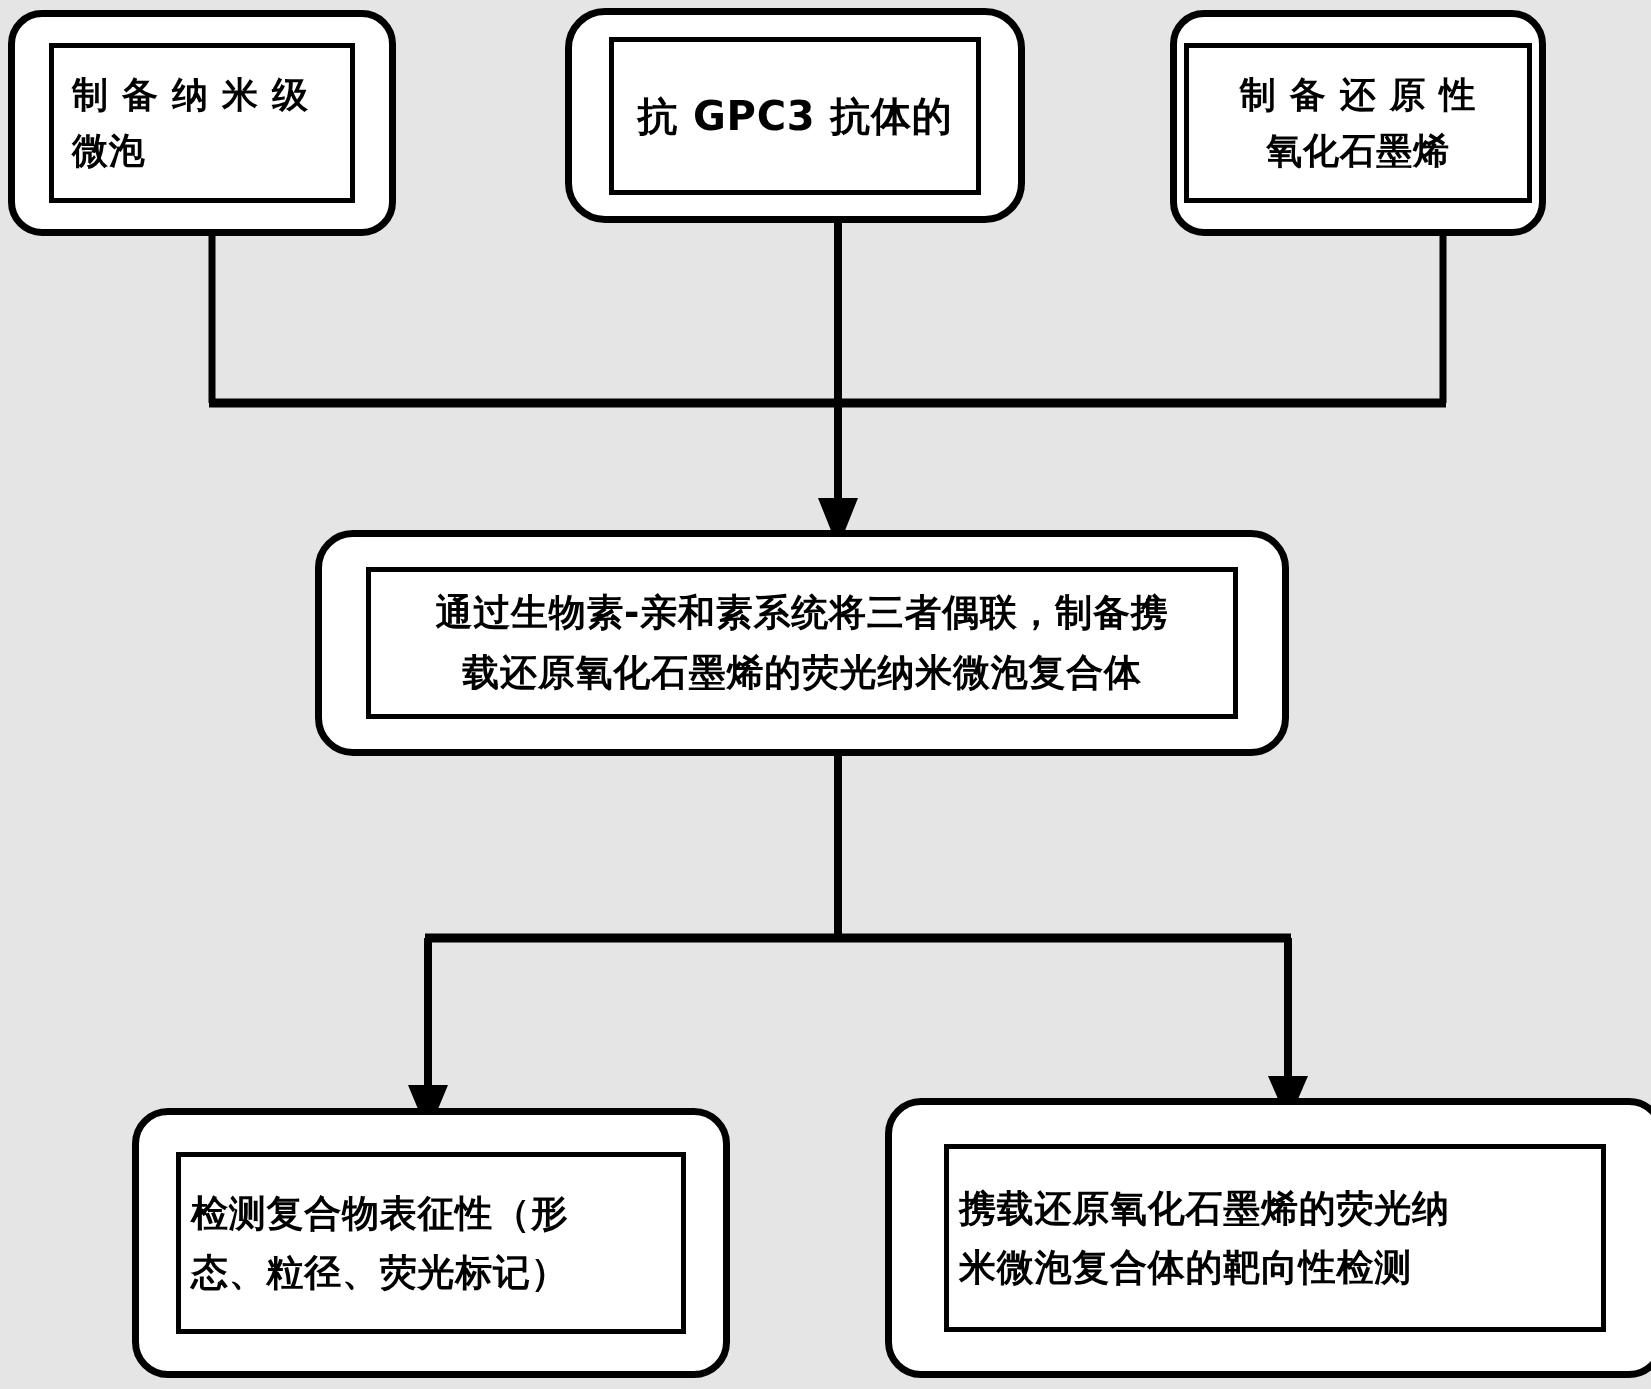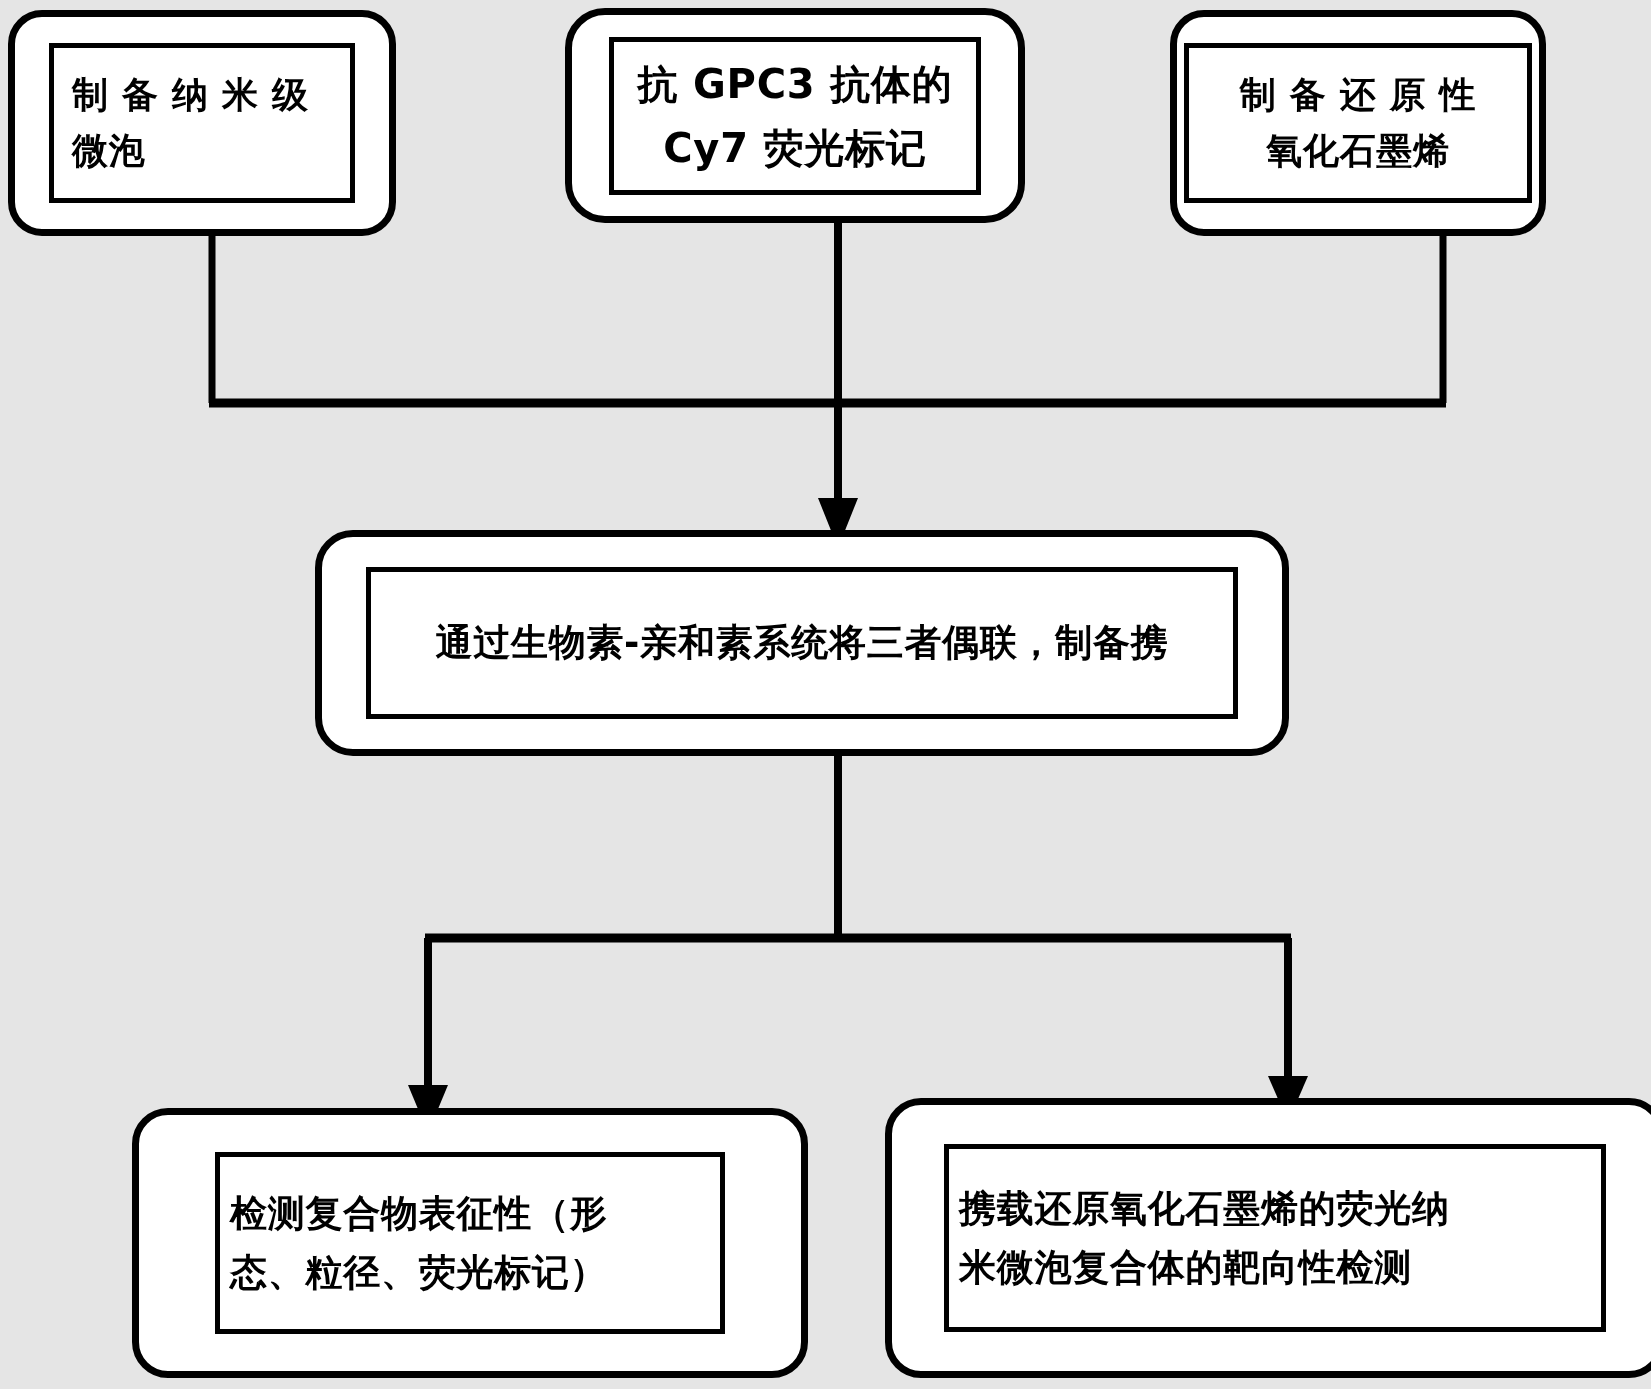--- a/index.html
+++ b/index.html
@@ -89,21 +89,21 @@
     border-radius: 38px;
   }
   #node-coupling .node-inner {
     width: 872px; height: 152px;
     padding: 4px 18px;
   }
   #node-coupling .node-line { font-size: 37px; line-height: 1.62; }
 
   
   #node-characterization {
-    left: 132px; top: 1108px; width: 676px; height: 270px;
+    left: 132px; top: 1108px; width: 598px; height: 270px;
     border-radius: 36px;
     justify-content: center;
   }
   #node-characterization .node-inner {
     width: 510px; height: 182px;
     padding: 4px 10px;
     align-items: flex-start;
   }
   #node-characterization .node-line { font-size: 37px; line-height: 1.6; }
 
@@ -148,34 +148,34 @@
   <div class="node" id="node-microbubble">
     <div class="node-inner">
       <span class="node-line">制 备 纳 米 级</span>
       <span class="node-line">微泡</span>
     </div>
   </div>
 
   <div class="node" id="node-antibody">
     <div class="node-inner">
       <span class="node-line">抗 GPC3 抗体的</span>
-      <span class="node-line">Cy7 荧光标记</span>
     </div>
   </div>
 
   <div class="node" id="node-graphene">
     <div class="node-inner">
       <span class="node-line">制 备 还 原 性</span>
       <span class="node-line">氧化石墨烯</span>
     </div>
   </div>
 
   <div class="node" id="node-coupling">
     <div class="node-inner">
       <span class="node-line">通过生物素-亲和素系统将三者偶联，制备携</span>
+      <span class="node-line">载还原氧化石墨烯的荧光纳米微泡复合体</span>
     </div>
   </div>
 
   <div class="node" id="node-characterization">
     <div class="node-inner">
       <span class="node-line">检测复合物表征性（形</span>
       <span class="node-line">态、粒径、荧光标记）</span>
     </div>
   </div>
 

